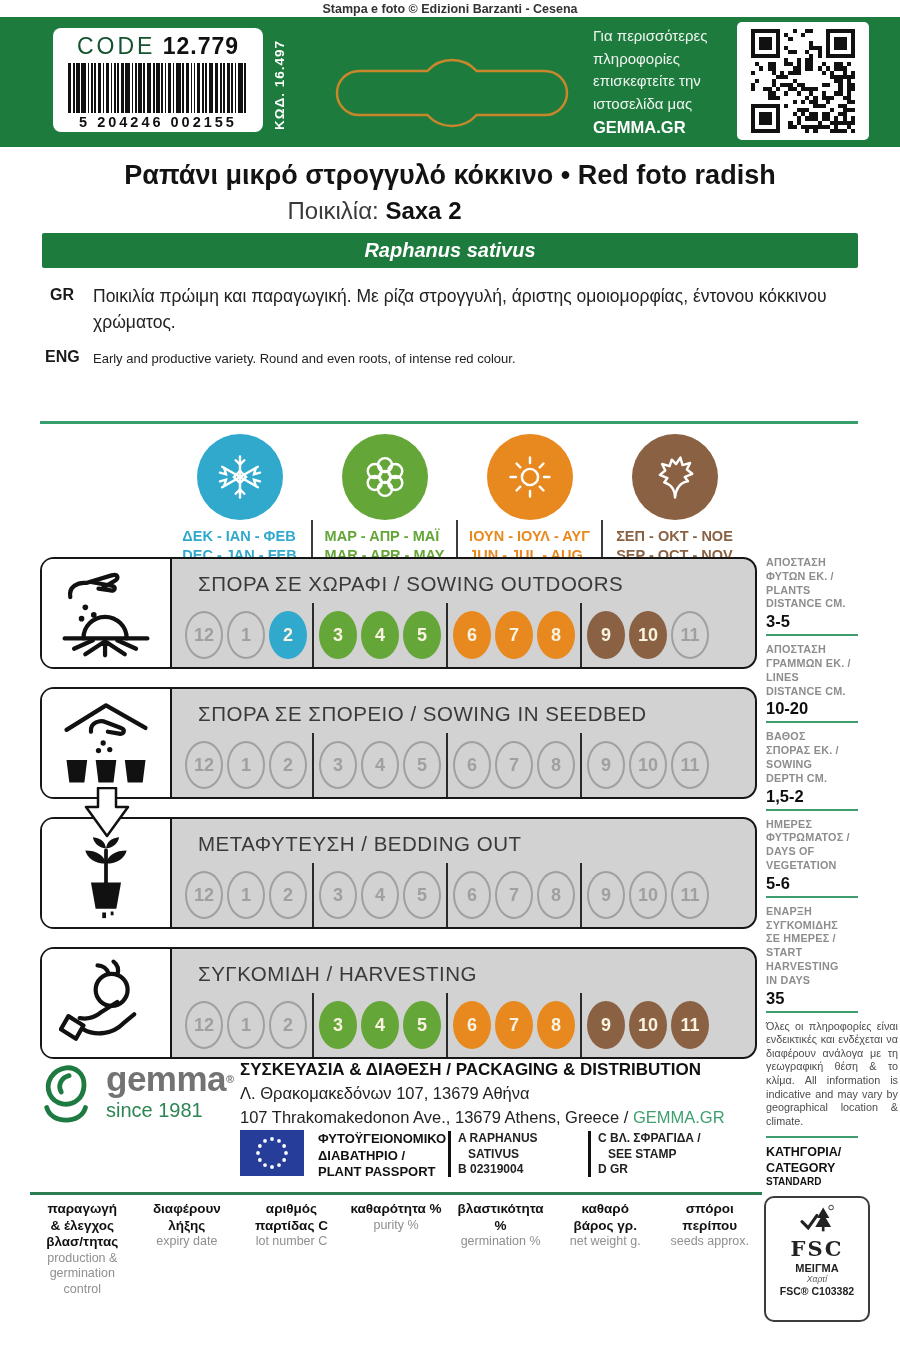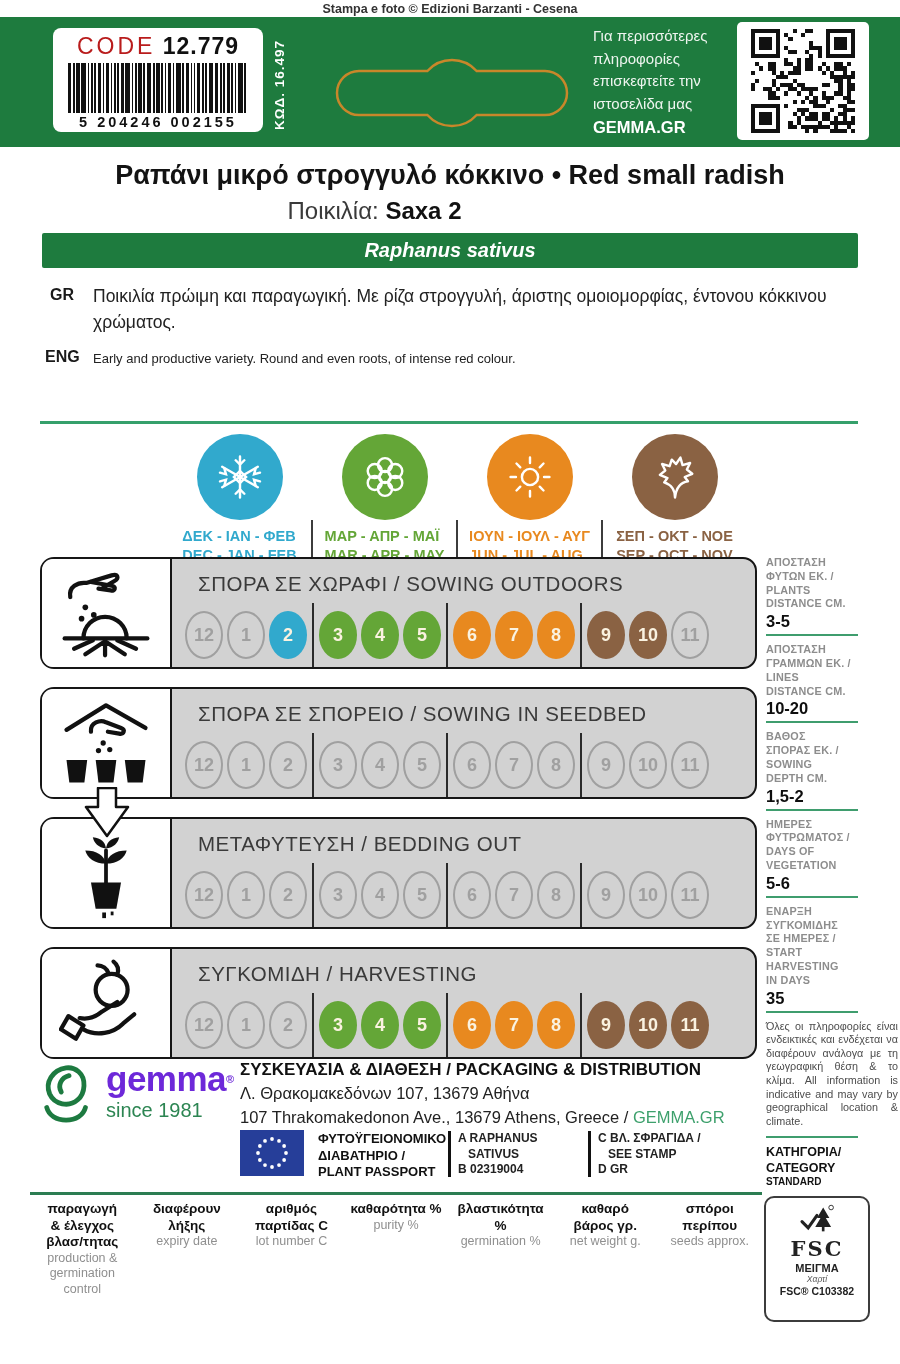--- a/index.html
+++ b/index.html
@@ -6,21 +6,21 @@
     font-family:"Liberation Sans",sans-serif;color:#1a1a1a;position:relative;}
   .abs{position:absolute;}
   .pre{white-space:pre-line;}
   .prex{white-space:pre;}
 
   
   .print-credit{top:2px;left:0;width:900px;text-align:center;font-size:12.5px;font-weight:bold;color:#333;}
   .green-panel{top:17px;left:0;width:900px;height:130px;background:#1e7b3e;}
   .barcode-box{top:28px;left:53px;width:210px;height:104px;background:#fff;border-radius:8px;text-align:center;padding-top:5px;box-sizing:border-box;}
   .code-line{font-size:23px;letter-spacing:1px;color:#222;}
-  .code-line .cl{font-weight:400;letter-spacing:3px;color:#b91c1c;}
+  .code-line .cl{font-weight:400;letter-spacing:3px;color:#14532d;}
   .code-line .cv{font-weight:bold;color:#111;}
   .bars{height:50px;margin:3px 12px 0 12px;display:flex;justify-content:center;align-items:stretch;overflow:hidden;}
   .bars div{background:#111;}
   .bar-digits{font-size:14.5px;font-weight:600;letter-spacing:3px;color:#111;margin-top:1px;}
   .kod-vert{top:30px;left:272px;height:100px;color:#fff;font-size:13.5px;font-weight:600;letter-spacing:1px;
     writing-mode:vertical-rl;transform:rotate(180deg);}
   .hang-tab{top:36px;left:332px;}
   .hdr-info{top:25px;left:593px;width:140px;color:#eef5ef;font-size:15px;line-height:22.5px;}
   .hdr-site{font-weight:bold;font-size:16.5px;color:#fff;margin-top:1px;}
   .qr-box{top:22px;left:737px;width:132px;height:118px;background:#fff;border-radius:5px;display:flex;align-items:center;justify-content:center;}
@@ -67,21 +67,21 @@
   .spec-label{font-size:10.8px;font-weight:700;color:#8d8d8d;line-height:13.8px;letter-spacing:.2px;}
   .spec-value{font-size:16.5px;font-weight:800;color:#0e0e0e;margin:1px 0 3px 0;}
   .spec-hr{width:92px;height:2px;background:#3f9d6e;margin:2px 0 7px 0;}
   .disclaimer{font-size:10.8px;color:#4c4c4c;line-height:13.6px;text-align:justify;}
   .category-label{font-size:12.5px;font-weight:bold;color:#111;line-height:15.5px;margin-top:2px;}
   .category-value{font-size:10px;font-weight:bold;color:#111;}
 
   
   .logo-block{top:1062px;left:40px;display:flex;}
   .logo-text{margin-left:8px;}
-  .logo-word{font-size:35px;font-weight:bold;color:#6d28d9;letter-spacing:-.5px;line-height:34px;}
+  .logo-word{font-size:35px;font-weight:bold;color:#737373;letter-spacing:-.5px;line-height:34px;}
   .logo-reg{font-size:11px;vertical-align:top;}
   .logo-sub{font-size:20px;color:#2c8552;margin-top:3px;}
   .pack-block{top:1058px;left:240px;width:520px;}
   .pack-title{font-size:17px;font-weight:bold;color:#111;line-height:24px;}
   .pack-line{font-size:16.5px;color:#222;line-height:23.5px;}
   .pack-link{color:#3da06c;}
   .eu-flag{top:1130px;left:240px;}
   .pp-title{top:1131px;left:318px;font-size:13px;font-weight:bold;color:#111;line-height:16.5px;}
   .pp-bar{top:1131px;width:3px;height:46px;background:#111;}
   .pp-col{top:1131px;font-size:12px;font-weight:600;color:#222;line-height:15.5px;}
@@ -359,21 +359,21 @@
       <rect x="2" y="2" width="3" height="3" fill="#111"></rect>
       <rect x="18" y="0" width="7" height="7" fill="#111"></rect>
       <rect x="19" y="1" width="5" height="5" fill="#fff"></rect>
       <rect x="20" y="2" width="3" height="3" fill="#111"></rect>
       <rect x="0" y="18" width="7" height="7" fill="#111"></rect>
       <rect x="1" y="19" width="5" height="5" fill="#fff"></rect>
       <rect x="2" y="20" width="3" height="3" fill="#111"></rect>
     </svg>
 </div>
 
-<div class="abs main-title">Ραπάνι μικρό στρογγυλό κόκκινο • Red small radish</div>
+<div class="abs main-title">Ραπάνι μικρό στρογγυλό κόκκινο • Red foto radish</div>
 <div class="abs variety-line">
   <span class="vl">Ποικιλία:</span>
   <span class="vv">Saxa 2</span>
 </div>
 <div class="abs latin-band">Raphanus sativus</div>
 
 <div class="abs lbl-gr">GR</div>
 <div class="abs txt-gr">Ποικιλία πρώιμη και παραγωγική. Με ρίζα στρογγυλή, άριστης ομοιομορφίας, έντονου κόκκινου χρώματος.</div>
 <div class="abs lbl-eng">ENG</div>
 <div class="abs txt-eng">Early and productive variety. Round and even roots, of intense red colour.</div>

